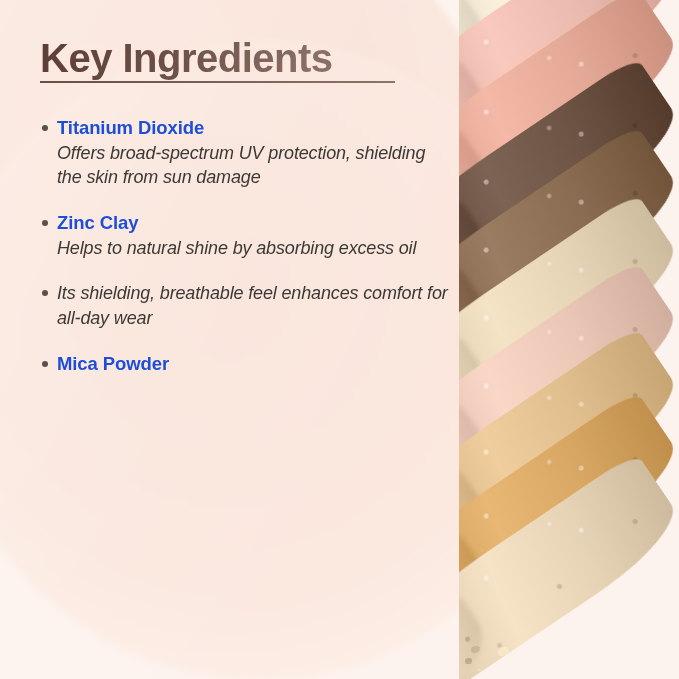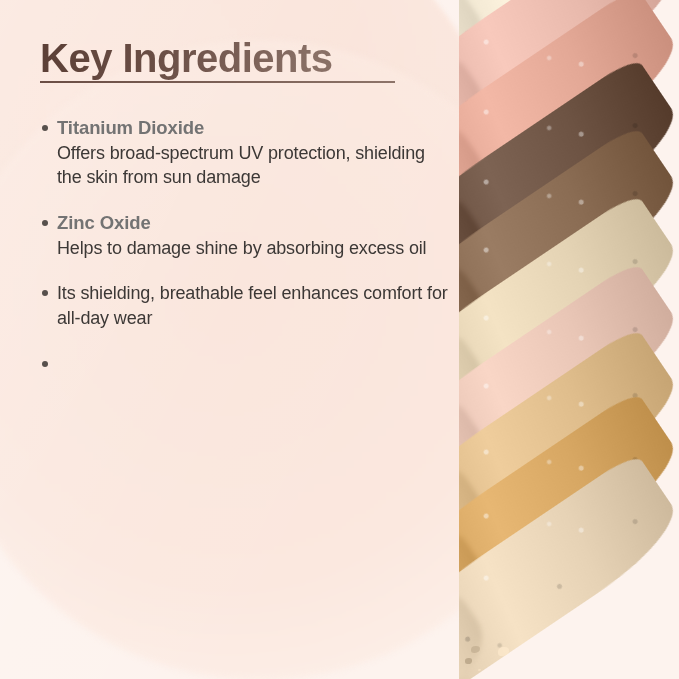--- a/index.html
+++ b/index.html
@@ -170,33 +170,34 @@
     top: 9px;
     width: 6px;
     height: 6px;
     border-radius: 50%;
     background: #57504c;
   }
   .ingredient-name {
     display: block;
     font-size: 18.5px;
     font-weight: 700;
-    color: #737373;
+    color: #1d4ed8;
     line-height: 1.28;
     letter-spacing: -0.1px;
   }
   .ingredient-desc {
     display: block;
     margin-top: 1px;
     font-size: 18px;
     font-weight: 400;
     color: #3c3836;
     line-height: 1.37;
     letter-spacing: -0.15px;
     max-width: 395px;
+    font-style: italic;
   }
 </style>
 </head>
 <body>
 
 <div id="canvas">
 
   <div id="bg-circle"></div>
   <div id="bg-circle-2"></div>
   <div id="bg-wash"></div>
@@ -295,29 +296,30 @@
     <ul id="ingredient-list">
 
       <li class="ingredient-item">
         <span class="bullet-dot"></span>
         <span class="ingredient-name">Titanium Dioxide</span>
         <span class="ingredient-desc">Offers broad-spectrum UV protection, shielding the skin from sun damage</span>
       </li>
 
       <li class="ingredient-item">
         <span class="bullet-dot"></span>
-        <span class="ingredient-name">Zinc Oxide</span>
-        <span class="ingredient-desc">Helps to damage shine by absorbing excess oil</span>
+        <span class="ingredient-name">Zinc Clay</span>
+        <span class="ingredient-desc">Helps to natural shine by absorbing excess oil</span>
       </li>
 
 
       <li class="ingredient-item">
         <span class="bullet-dot"></span>
         <span class="ingredient-desc">Its shielding, breathable feel enhances comfort for all-day wear</span>
       </li>
 
       <li class="ingredient-item">
         <span class="bullet-dot"></span>
+        <span class="ingredient-name">Mica Powder</span>
       </li>
 
     </ul>
   </div>
 </div>
 
 </body></html>

